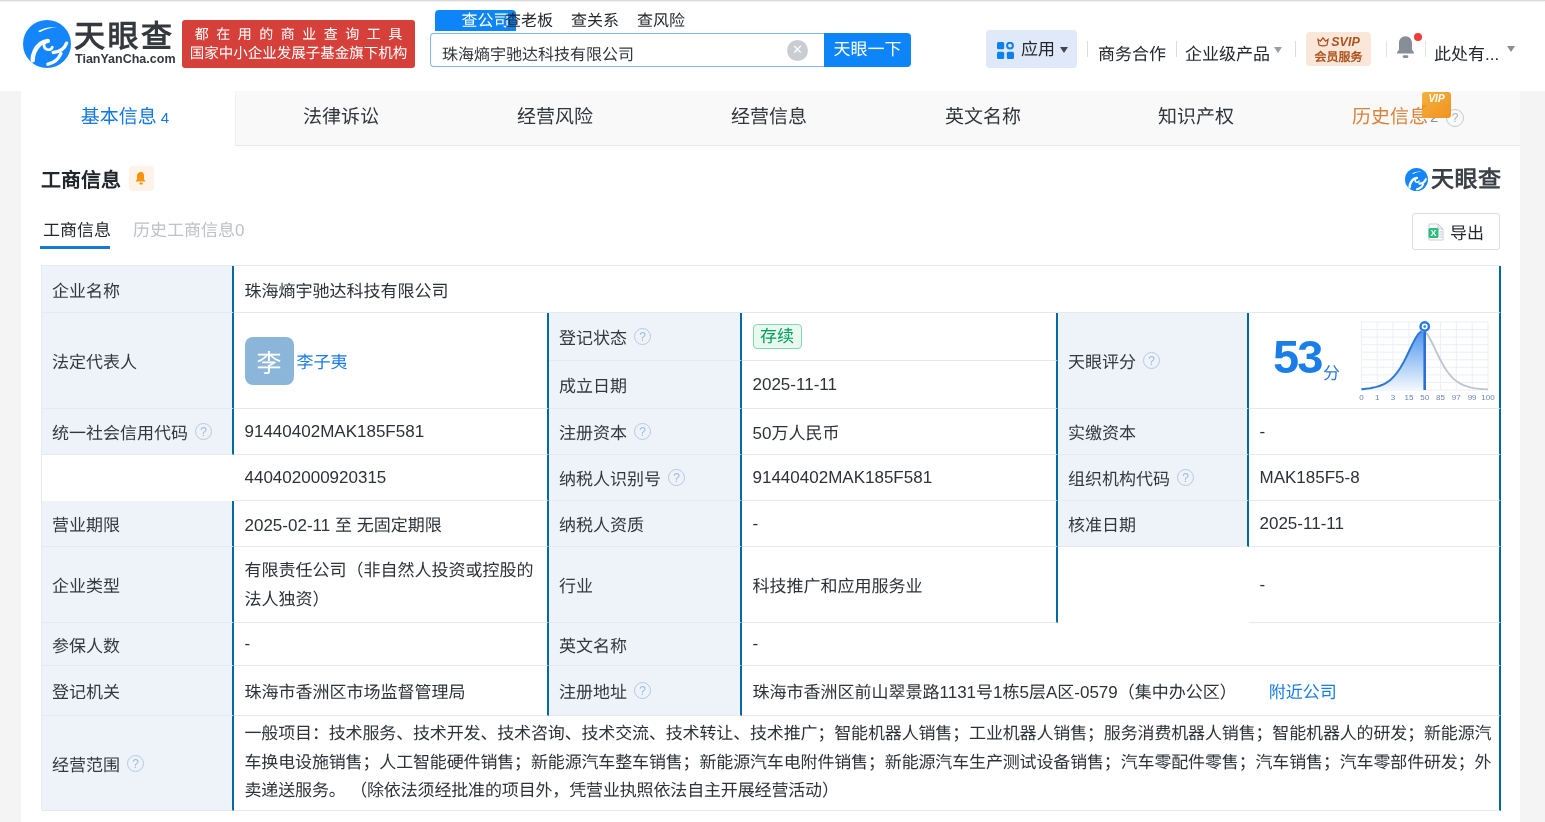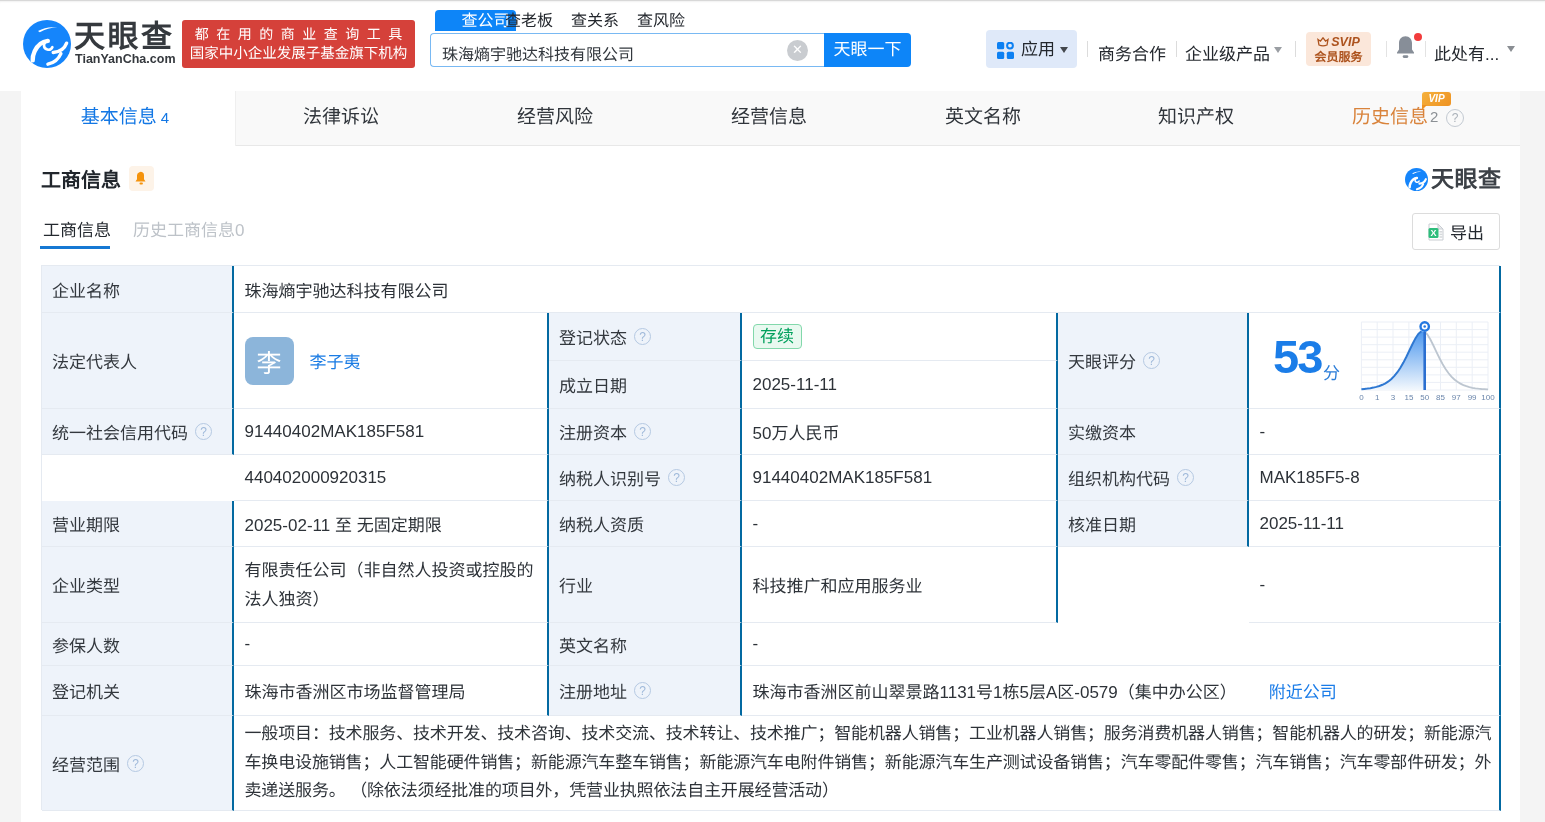--- a/index.html
+++ b/index.html
@@ -89,21 +89,21 @@
 
 <div class="a navtab1"><b>基本信息</b><span>4</span></div>
 <div class="a navtab" style="left:303px;">法律诉讼</div>
 <div class="a navtab" style="left:517px;">经营风险</div>
 <div class="a navtab" style="left:731px;">经营信息</div>
 <div class="a navtab" style="left:945px;">英文名称</div>
 <div class="a navtab" style="left:1158px;">知识产权</div>
 <div class="a navtab" style="left:1352px;color:#d9833b;">历史信息</div>
 <div class="a" style="left:1430px;top:91px;height:55px;line-height:51px;font-size:15px;color:#8b9095;">2</div>
 <div class="a" style="left:1446px;top:109px;width:18px;height:18px;border:1px solid #c3cad2;border-radius:50%;color:#aab1b9;font-size:12px;text-align:center;line-height:17px;box-sizing:border-box;">?</div>
-<div class="a" style="left:1422px;top:92px;width:29px;height:14px;background:linear-gradient(135deg,#f5b13d,#ee9222);border-radius:3px 3px 3px 0;color:#fff;font-size:10px;font-weight:700;font-style:italic;text-align:center;line-height:13px;">VIP</div>
+<div class="a" style="left:1422px;top:92px;width:29px;height:26px;background:linear-gradient(135deg,#f5b13d,#ee9222);border-radius:3px 3px 3px 0;color:#fff;font-size:10px;font-weight:700;font-style:italic;text-align:center;line-height:13px;">VIP</div>
 <div class="a" style="left:1422px;top:105px;width:0;height:0;border-left:5px solid #ee9222;border-bottom:5px solid transparent;"></div>
 
 <div class="a" style="left:41px;top:164px;font-size:20px;font-weight:700;color:#21262c;">工商信息</div>
 <div class="a" style="left:129px;top:166px;width:25px;height:25px;background:#fdf3e8;border-radius:4px;"></div>
 <svg class="a" style="left:134px;top:170px" width="15" height="17" viewBox="0 0 15 17">
   <path d="M5,2.6 a3,3 0 0 1 5,2.6 v4 l1.5,2.2 h-10 l1.5,-2.2 v-4 a3,3 0 0 1 2,-2.6" fill="#f5930c"></path>
   <rect x="5.5" y="12.6" width="3.4" height="1.8" rx="0.9" fill="#f5930c"></rect>
 </svg>
 
 <svg class="a" style="left:1405px;top:168px" width="23" height="23" viewBox="0 0 48 48">
@@ -133,21 +133,21 @@
 </div>
 
 <div class="a" style="left:41px;top:265px;width:1459px;height:545px;border-top:1px solid #e5eaf1;border-left:1px solid #e5eaf1;box-sizing:border-box;" id="tbl">
 
 <div class="cell lbl" style="left:0;top:0;width:192px;height:47px;">企业名称</div>
 <div class="cell val" style="left:192px;top:0;width:1267px;height:47px;">珠海熵宇驰达科技有限公司</div>
 
 <div class="cell lbl" style="left:0;top:47px;width:192px;height:96px;">法定代表人</div>
 <div class="cell val" style="left:192px;top:47px;width:315px;height:96px;">
   <div style="width:49px;height:48px;background:#8cb5da;border-radius:8px;color:#fff;font-size:25px;display:flex;align-items:center;justify-content:center;margin-left:0;">李</div>
-  <span style="margin-left:16px;color:#1b7ce4;text-align:center;">李子夷</span>
+  <span style="margin-left:3px;color:#1b7ce4;text-align:center;">李子夷</span>
 </div>
 <div class="cell lbl" style="left:507px;top:47px;width:193px;height:48px;">登记状态<span class="q">?</span></div>
 <div class="cell val" style="left:700px;top:47px;width:316px;height:48px;">
   <span style="display:inline-block;width:49px;height:25px;border:1px solid #82d8ab;border-radius:4px;color:#00a05c;font-size:17px;text-align:center;line-height:24px;background:#e9f9f0;box-sizing:border-box;">存续</span>
 </div>
 <div class="cell lbl" style="left:507px;top:95px;width:193px;height:48px;">成立日期</div>
 <div class="cell val" style="left:700px;top:95px;width:316px;height:48px;">2025-11-11</div>
 <div class="cell lbl" style="left:1016px;top:47px;width:191px;height:96px;">天眼评分<span class="q">?</span></div>
 <div class="cell val" style="left:1207px;top:47px;width:252px;height:96px;"></div>
 

